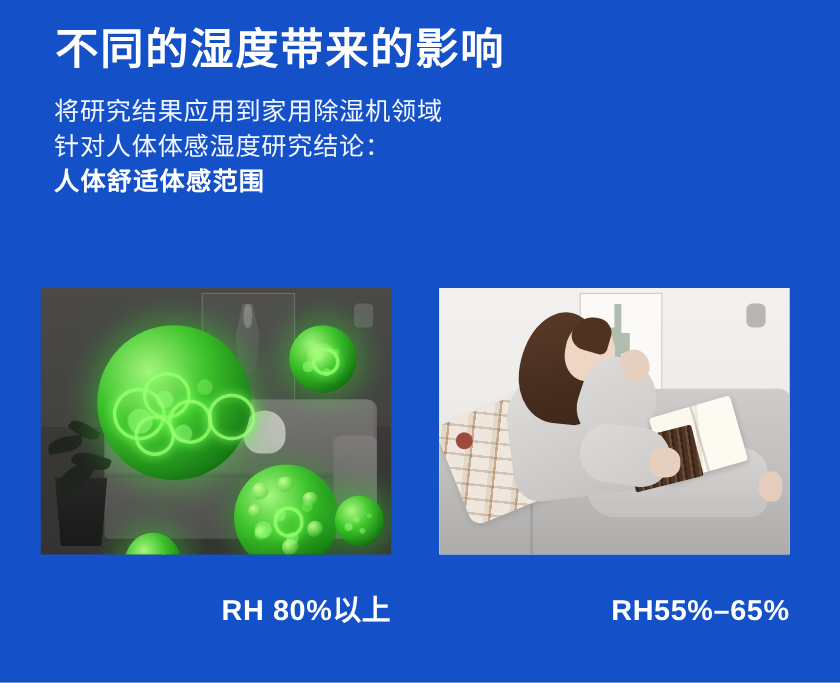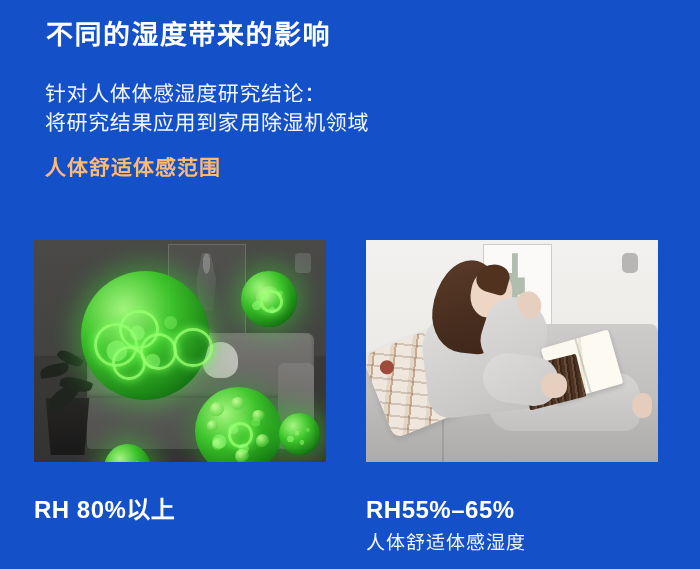--- a/index.html
+++ b/index.html
@@ -17,41 +17,41 @@
     font-family: "Liberation Sans", "DejaVu Sans", sans-serif;
     -webkit-font-smoothing: antialiased;
   }
 
   
   .headline {
     position: absolute;
     left: 46px;
     top: 19px;
     color: #ffffff;
-    font-size: 27px;
+    font-size: 36px;
     font-weight: bold;
     letter-spacing: 1.5px;
     line-height: 1.2;
     white-space: nowrap;
   }
 
   
   .body-copy {
     position: absolute;
     left: 45px;
     top: 79px;
     color: #f2f6ff;
     font-size: 21px;
     line-height: 29px;
     letter-spacing: 0.6px;
     white-space: nowrap;
   }
   .body-copy .line { display: block; }
   .body-copy .strong { font-weight: bold; color: #ffffff; letter-spacing: 0.2px; }
-  .body-copy .line-bold { font-weight: bold; color: #fdba74; letter-spacing: 1px; margin-top: 16px; }
+  .body-copy .line-bold { font-weight: bold; color: #ffffff; letter-spacing: 1px; }
 
   
   .panels {
     position: absolute;
     left: 0;
     top: 240px;
     width: 700px;
     height: 222px;
   }
   .panel {
@@ -403,21 +403,21 @@
 
   
   .captions {
     position: absolute;
     left: 0;
     top: 495px;
     width: 700px;
   }
   .caption {
     position: absolute;
-    text-align: left;
+    text-align: right;
     color: #ffffff;
   }
   .caption-left  { left: 34px;  width: 292px; }
   .caption-right { left: 366px; width: 292px; }
   .caption-title {
     font-size: 24px;
     font-weight: bold;
     letter-spacing: 0.5px;
     line-height: 30px;
     white-space: nowrap;
@@ -433,22 +433,22 @@
   }
 </style>
 </head>
 <body>
 
 <div class="poster">
 
   <div class="headline">不同的湿度带来的影响</div>
 
   <div class="body-copy">
+    <span class="line">将研究结果应用到家用除湿机领域</span>
     <span class="line">针对人体体感湿度研究结论：</span>
-    <span class="line">将研究结果应用到家用除湿机领域</span>
     <span class="line line-bold">人体舒适体感范围</span>
   </div>
 
   <div class="panels">
 
     <div class="panel panel-left">
       <div class="room-dark">
         <div class="dk-wall-panel"></div>
         <div class="dk-wall-art"></div>
         <div class="dk-knob"></div>
@@ -522,17 +522,16 @@
       </div>
     </div>
   </div>
 
   <div class="captions">
     <div class="caption caption-left">
       <div class="caption-title">RH 80%以上</div>
     </div>
     <div class="caption caption-right">
       <div class="caption-title">RH55%–65%</div>
-      <div class="caption-sub">人体舒适体感湿度</div>
     </div>
   </div>
 
 </div>
 
 </body></html>

